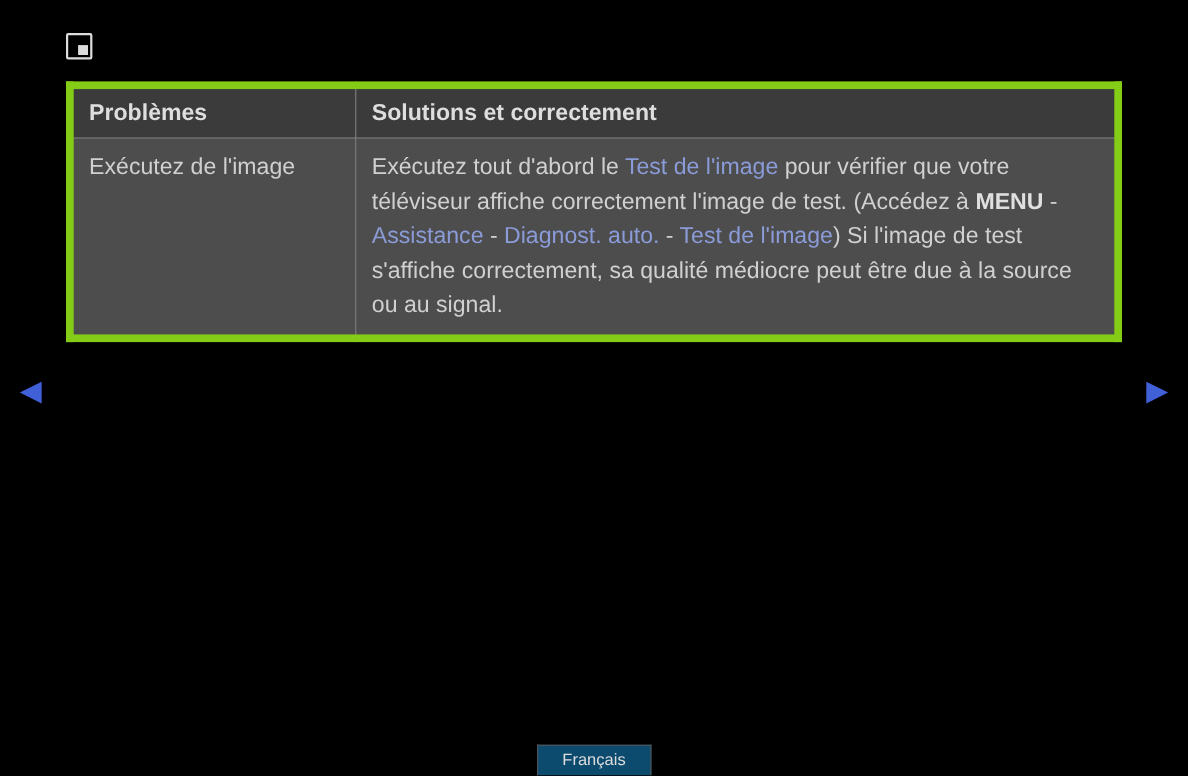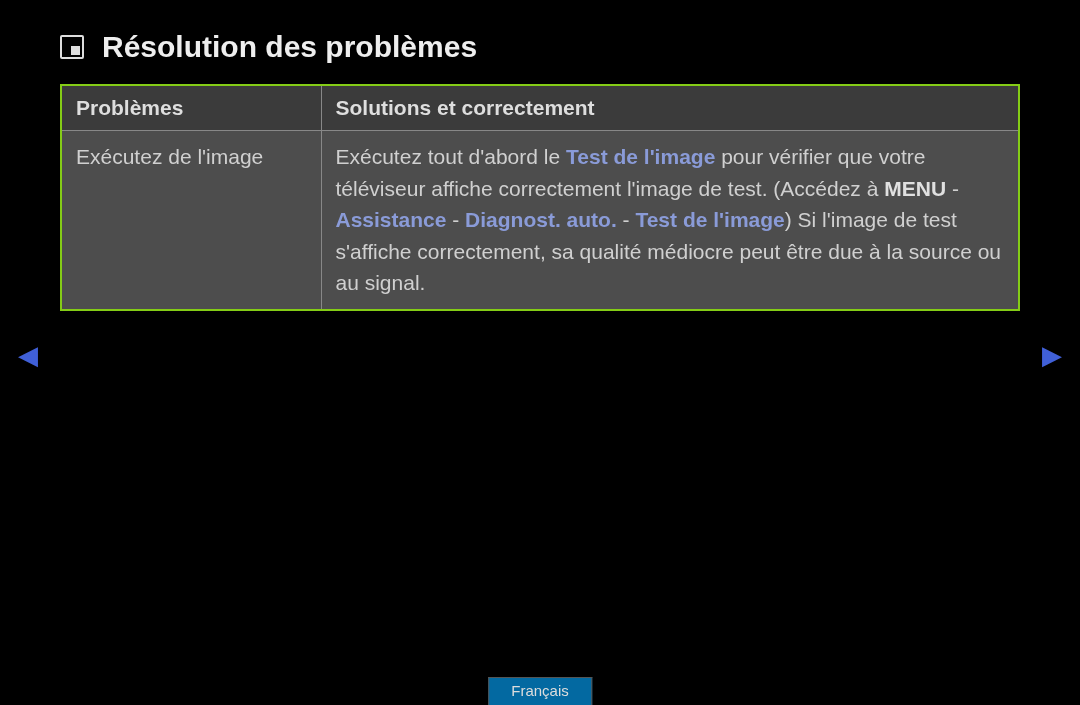--- a/index.html
+++ b/index.html
@@ -49,21 +49,21 @@
     }
     .intro-text {
       font-size: 22px;
       line-height: 1.5;
       color: #bbbbbb;
       margin-bottom: 18px;
     }
     .table {
       width: 100%;
       border-collapse: collapse;
-      border: 2px solid #84cc16;
+      border: 7px solid #84cc16;
     }
     .table th {
       background-color: #3b3b3b;
       color: #dedede;
       font-size: 21px;
       font-weight: bold;
       text-align: left;
       padding: 10px 14px;
       border: 1px solid #888888;
     }
@@ -75,21 +75,21 @@
       text-align: left;
       padding: 10px 14px;
       border: 1px solid #888888;
       vertical-align: top;
     }
     .col-problems {
       width: 260px;
     }
     .highlight-blue {
       color: #8a9bd8;
-      font-weight: bold;
+      font-weight: normal;
     }
     .highlight-bold {
       color: #e0e0e0;
       font-weight: bold;
     }
     .nav-arrow {
       position: absolute;
       top: 340px;
       font-size: 26px;
       color: #4060d8;
@@ -100,35 +100,34 @@
       left: 18px;
     }
     .nav-right {
       right: 18px;
     }
     .language-tab {
       position: absolute;
       bottom: 0;
       left: 50%;
       transform: translateX(-50%);
-      background-color: #0369a1;
+      background-color: #0c4a6e;
       color: #dddddd;
       font-size: 15px;
       padding: 4px 22px 6px 22px;
       border: 1px solid #555555;
       border-bottom: none;
     }
   </style>
 </head>
 <body>
 
 <div class="content">
   <div class="title-row">
     <span class="bookmark-icon"></span>
-    <h1 class="page-title">Résolution des problèmes</h1>
   </div>
 
 
   <table class="table">
     <thead>
       <tr>
         <th class="col-problems">Problèmes</th>
         <th>Solutions et correctement</th>
       </tr>
     </thead>

